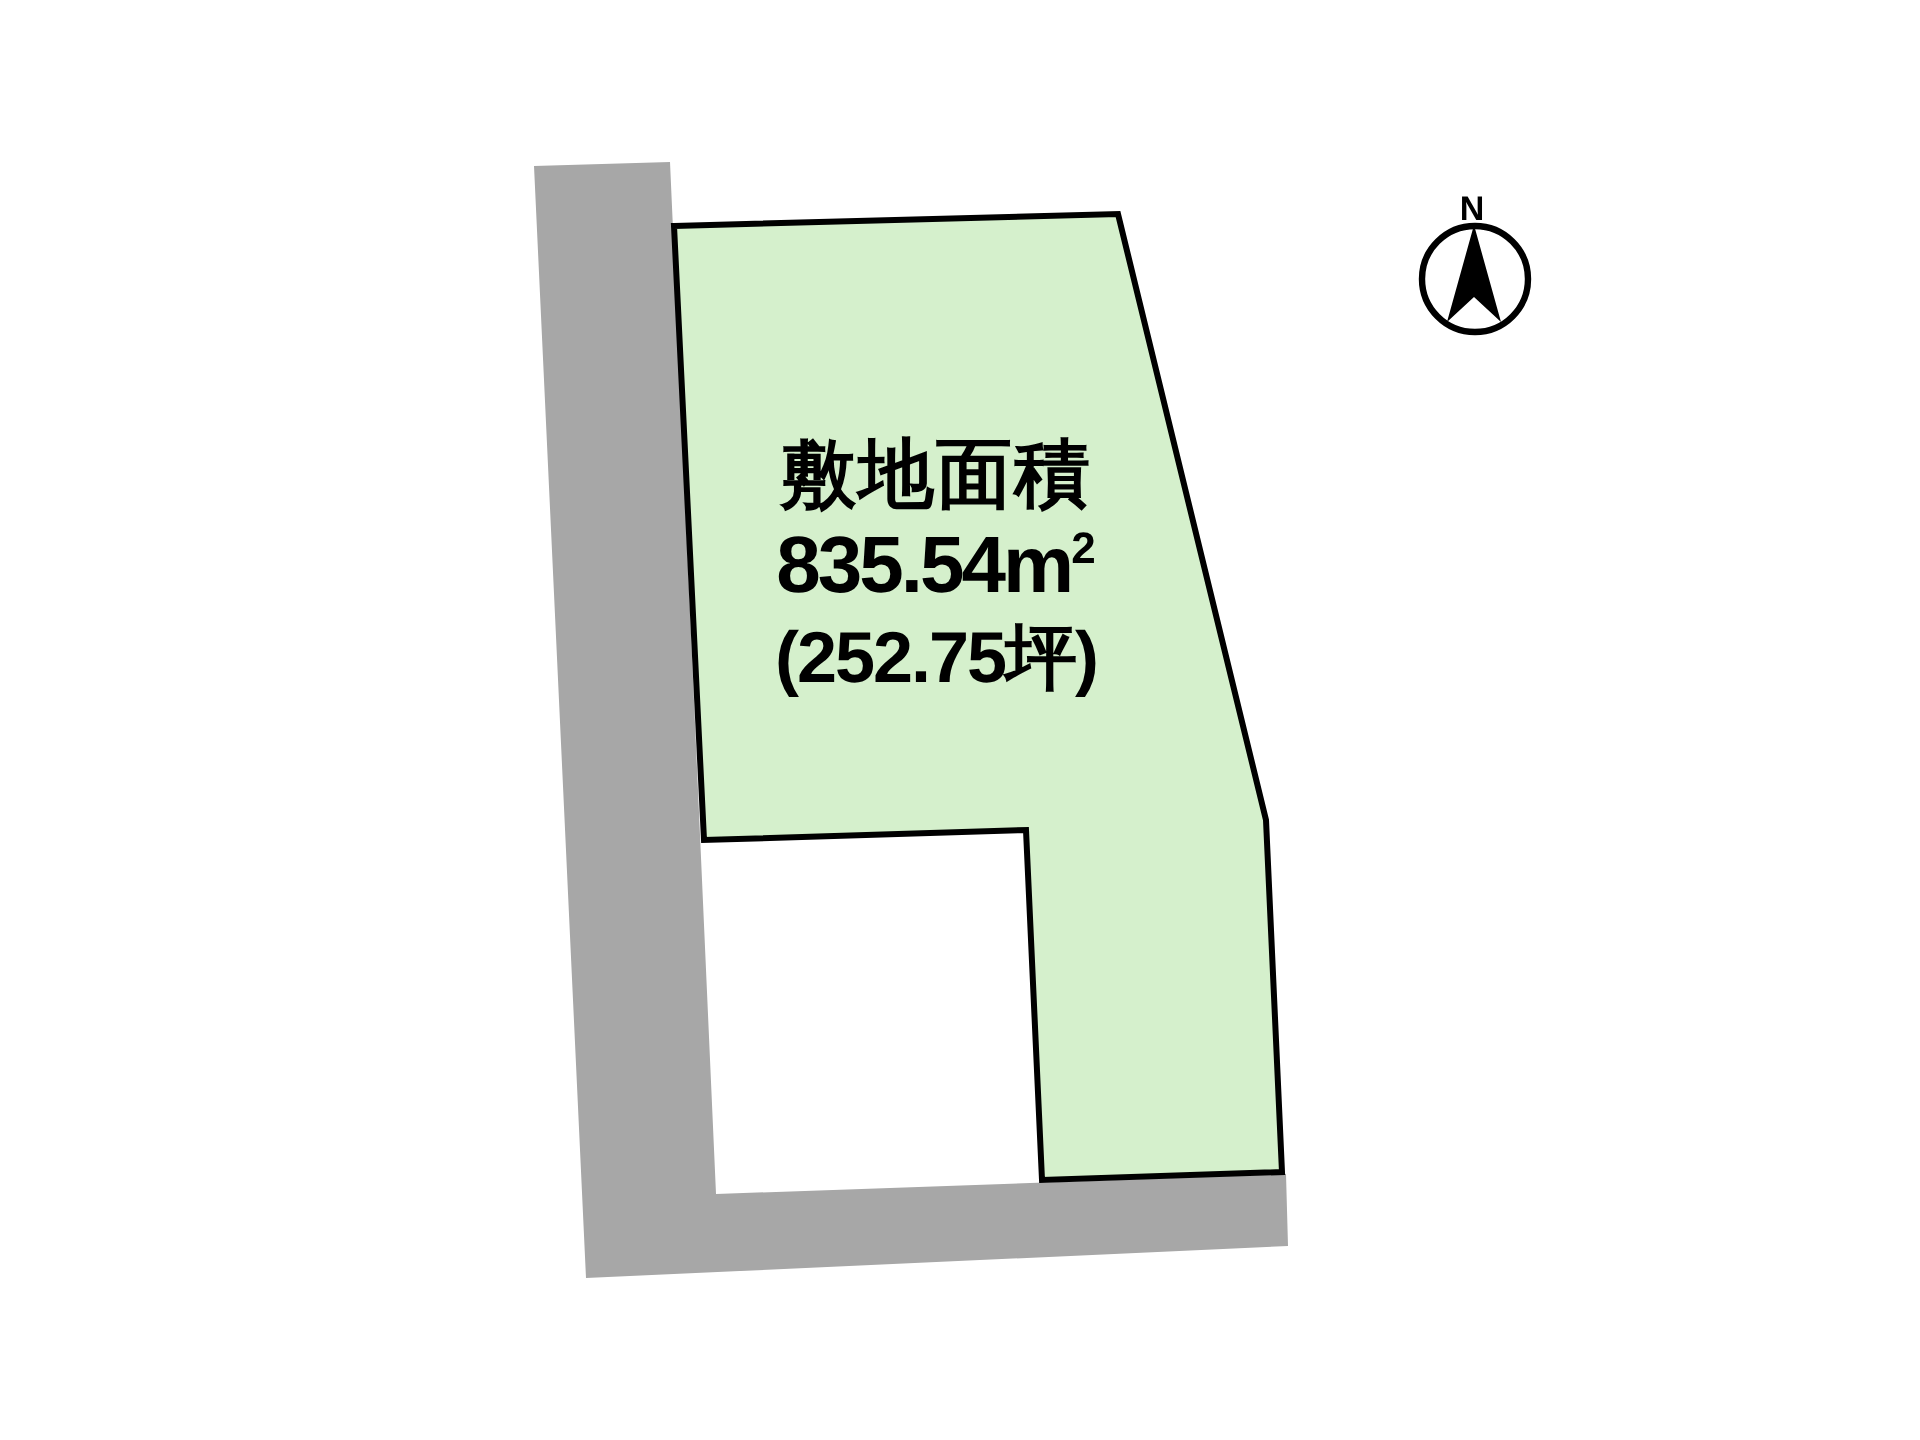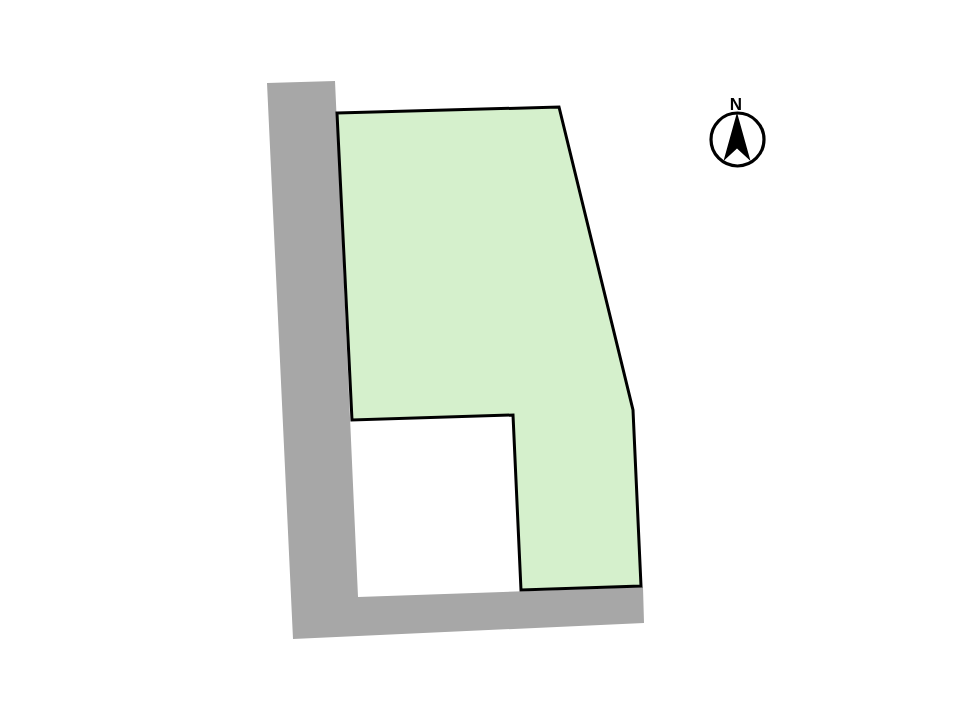--- a/index.html
+++ b/index.html
@@ -72,14 +72,21 @@
 
     <polygon stroke="#000000" stroke-width="3" stroke-linejoin="miter" points="337,113 559,107 633,410 641,586 521,590 513,415 352,420" fill="#d5f0cc"></polygon>
 
     <g>
       <text class="compass-n" x="736" y="110" text-anchor="middle" fill="#000000">N</text>
       <circle cx="737.5" cy="139.5" r="26.5" fill="none" stroke="#000000" stroke-width="3.2"></circle>
       <polygon fill="#000000" points="737,112.5 750.5,161 737,148.5 723.5,161"></polygon>
     </g>
   </svg>
 
+  <div class="plot-label">
+    <div class="title-line">敷地面積</div>
+    <div class="sqm-line">
+      <span>835.54</span><span>m</span><sup>2</sup>
+    </div>
+    <div class="tsubo-line">(252.75坪)</div>
+  </div>
 
 </div>
 
 </body></html>

